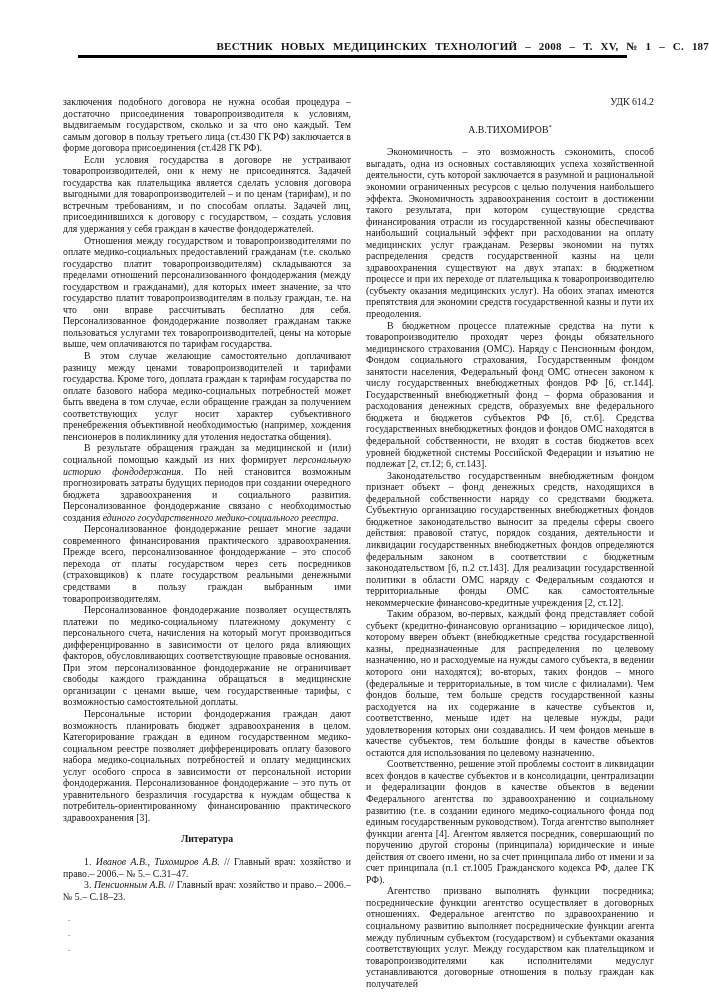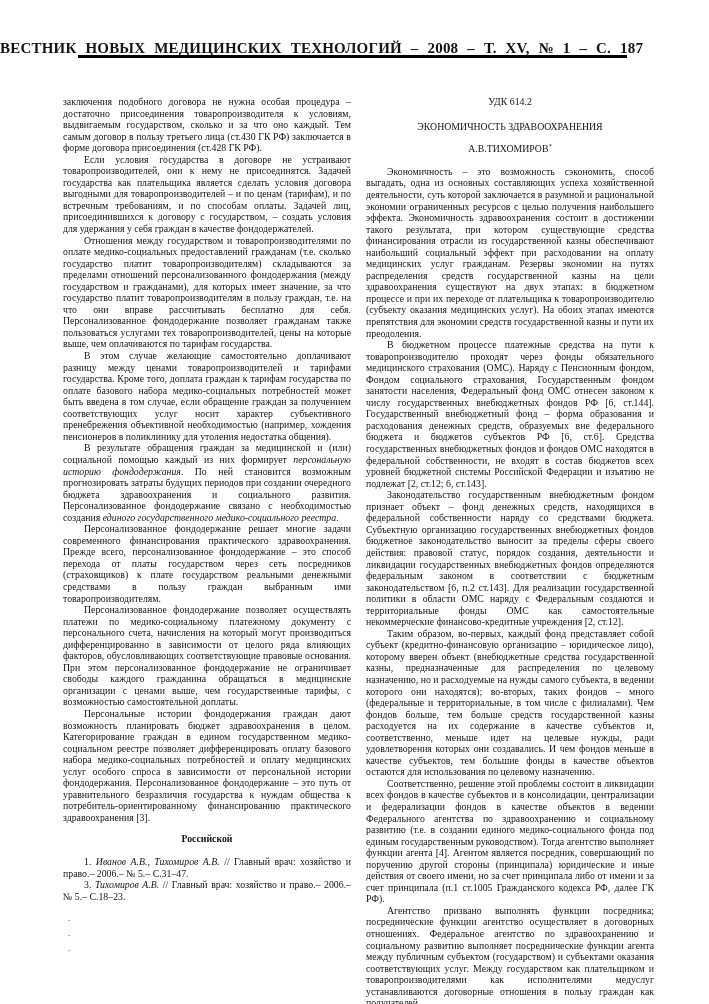--- a/index.html
+++ b/index.html
@@ -2,34 +2,34 @@
 <html><head>
 <meta charset="utf-8">
 <style>
   html,body { margin:0; padding:0; background:#ffffff; }
   .page {
     position:relative; width:709px; height:1004px; background:#ffffff;
     font-family:"Liberation Serif", serif; color:#141414; overflow:hidden;
   }
   .header-title {
     position:absolute; top:40px; left:0; width:100%;
-    text-align:left; font-weight:bold; font-size:15px;
+    text-align:right; font-weight:bold; font-size:11px;
     letter-spacing:0.2px; word-spacing:5px; white-space:nowrap;
   }
   .header-rule {
     position:absolute; top:55px; left:78px; width:549px; height:2.5px; background:#000;
   }
   .columns {
     position:absolute; top:96px; left:63px; width:591px;
     display:flex; gap:15px;
   }
   .col { width:288px; font-size:9.8px; line-height:11.55px; text-align:justify; }
   .col p { margin:0; text-indent:21px; }
   .col p.no-indent { text-indent:0; }
-  .udc { text-indent:0 !important; text-align:center; margin-bottom:13px !important; }
+  .udc { text-indent:0 !important; text-align:right; margin-bottom:13px !important; }
   .art-title { text-indent:0 !important; text-align:center; margin-bottom:8px !important; }
   .author { text-indent:0 !important; text-align:center; margin-bottom:11px !important; }
   .lit-heading { text-indent:0 !important; text-align:center; font-weight:bold; margin:10px 0 11px !important; }
   .dots { margin-top:9px; }
   .dots p { text-indent:5px; line-height:15px; font-size:9px; text-align:left; }
   sup { font-size:6.5px; }
 </style>
 </head>
 <body>
 
@@ -44,35 +44,34 @@
       <div>
           <p class="no-indent"><span>заключения подобного договора не нужна особая процедура – достаточно присоединения товаропроизводителя к условиям, выдвигаемым государством, сколько и за что оно каждый. Тем самым договор в пользу третьего лица (ст.430 ГК РФ) заключается в форме договора присоединения (ст.428 ГК РФ).</span></p>
           <p><span>Если условия государства в договоре не устраивают товаропроизводителей, они к нему не присоединятся. Задачей государства как плательщика является сделать условия договора выгодными для товаропроизводителей – и по ценам (тарифам), и по встречным требованиям, и по способам оплаты. Задачей лиц, присоединившихся к договору с государством, – создать условия для удержания у себя граждан в качестве фондодержателей.</span></p>
           <p><span>Отношения между государством и товаропроизводителями по оплате медико-социальных предоставлений гражданам (т.е. сколько государство платит товаропроизводителям) складываются за пределами отношений персонализованного фондодержания (между государством и гражданами), для которых имеет значение, за что государство платит товаропроизводителям в пользу граждан, т.е. на что они вправе рассчитывать бесплатно для себя. Персонализованное фондодержание позволяет гражданам также пользоваться услугами тех товаропроизводителей, цены на которые выше, чем оплачиваются по тарифам государства.</span></p>
           <p><span>В этом случае желающие самостоятельно доплачивают разницу между ценами товаропроизводителей и тарифами государства. Кроме того, доплата граждан к тарифам государства по оплате базового набора медико-социальных потребностей может быть введена в том случае, если обращение граждан за получением соответствующих услуг носит характер субъективного пренебрежения объективной необходимостью (например, хождения пенсионеров в поликлинику для утоления недостатка общения).</span></p>
           <p><span>В результате обращения граждан за медицинской и (или) социальной помощью каждый из них формирует </span><span style="font-style: italic;">персональную историю фондодержания</span><span>. По ней становится возможным прогнозировать затраты будущих периодов при создании очередного бюджета здравоохранения и социального развития. Персонализованное фондодержание связано с необходимостью создания </span><span style="font-style: italic;">единого государственного медико-социального реестра</span><span>.</span></p>
           <p><span>Персонализованное фондодержание решает многие задачи современного финансирования практического здравоохранения. Прежде всего, персонализованное фондодержание – это способ перехода от платы государством через сеть посредников (страховщиков) к плате государством реальными денежными средствами в пользу граждан выбранным ими товаропроизводителям.</span></p>
           <p><span>Персонализованное фондодержание позволяет осуществлять платежи по медико-социальному платежному документу с персонального счета, начисления на который могут производиться дифференцированно в зависимости от целого ряда влияющих факторов, обусловливающих соответствующие правовые основания. При этом персонализованное фондодержание не ограничивает свободы каждого гражданина обращаться в медицинские организации с ценами выше, чем государственные тарифы, с возможностью самостоятельной доплаты.</span></p>
           <p><span>Персональные истории фондодержания граждан дают возможность планировать бюджет здравоохранения в целом. Категорирование граждан в едином государственном медико-социальном реестре позволяет дифференцировать оплату базового набора медико-социальных потребностей и оплату медицинских услуг особого спроса в зависимости от персональной истории фондодержания. Персонализованное фондодержание – это путь от уравнительного безразличия государства к нуждам общества к потребитель-ориентированному финансированию практического здравоохранения [3].</span></p>
         </div>
-      <p class="lit-heading">Российской</p>
+      <p class="lit-heading">Литература</p>
       <div>
           <p><span>1. </span><span style="font-style: italic;">Иванов А.В., Тихомиров А.В.</span><span> // Главный врач: хозяйство и право.– 2006.– № 5.– С.31–47.</span></p>
-          <p><span>3. </span><span style="font-style: italic;">Тихомиров А.В.</span><span> // Главный врач: хозяйство и право.– 2006.– № 5.– С.18–23.</span></p>
+          <p><span>3. </span><span style="font-style: italic;">Пенсионным А.В.</span><span> // Главный врач: хозяйство и право.– 2006.– № 5.– С.18–23.</span></p>
         </div>
       <div class="dots">
           <p><span>.</span></p>
           <p><span>.</span></p>
           <p><span>.</span></p>
         </div>
     </div>
 
     <div class="col">
       <p class="udc">УДК 614.2</p>
-      <p class="art-title">ЭКОНОМИЧНОСТЬ ЗДРАВООХРАНЕНИЯ</p>
       <p class="author"><span>А.В.ТИХОМИРОВ</span><sup>*</sup></p>
       <div>
           <p><span>Экономичность – это возможность сэкономить, способ выгадать, одна из основных составляющих успеха хозяйственной деятельности, суть которой заключается в разумной и рациональной экономии ограниченных ресурсов с целью получения наибольшего эффекта. Экономичность здравоохранения состоит в достижении такого результата, при котором существующие средства финансирования отрасли из государственной казны обеспечивают наибольший социальный эффект при расходовании на оплату медицинских услуг гражданам. Резервы экономии на путях распределения средств государственной казны на цели здравоохранения существуют на двух этапах: в бюджетном процессе и при их переходе от плательщика к товаропроизводителю (субъекту оказания медицинских услуг). На обоих этапах имеются препятствия для экономии средств государственной казны и пути их преодоления.</span></p>
           <p><span>В бюджетном процессе платежные средства на пути к товаропроизводителю проходят через фонды обязательного медицинского страхования (ОМС). Наряду с Пенсионным фондом, Фондом социального страхования, Государственным фондом занятости населения, Федеральный фонд ОМС отнесен законом к числу государственных внебюджетных фондов РФ [6, ст.144]. Государственный внебюджетный фонд – форма образования и расходования денежных средств, образуемых вне федерального бюджета и бюджетов субъектов РФ [6, ст.6]. Средства государственных внебюджетных фондов и фондов ОМС находятся в федеральной собственности, не входят в состав бюджетов всех уровней бюджетной системы Российской Федерации и изъятию не подлежат [2, ст.12; 6, ст.143].</span></p>
           <p><span>Законодательство государственным внебюджетным фондом признает объект – фонд денежных средств, находящихся в федеральной собственности наряду со средствами бюджета. Субъектную организацию государственных внебюджетных фондов бюджетное законодательство выносит за пределы сферы своего действия: правовой статус, порядок создания, деятельности и ликвидации государственных внебюджетных фондов определяются федеральным законом в соответствии с бюджетным законодательством [6, п.2 ст.143]. Для реализации государственной политики в области ОМС наряду с Федеральным создаются и территориальные фонды ОМС как самостоятельные некоммерческие финансово-кредитные учреждения [2, ст.12].</span></p>
           <p><span>Таким образом, во-первых, каждый фонд представляет собой субъект (кредитно-финансовую организацию – юридическое лицо), которому вверен объект (внебюджетные средства государственной казны, предназначенные для распределения по целевому назначению, но и расходуемые на нужды самого субъекта, в ведении которого они находятся); во-вторых, таких фондов – много (федеральные и территориальные, в том числе с филиалами). Чем фондов больше, тем больше средств государственной казны расходуется на их содержание в качестве субъектов и, соответственно, меньше идет на целевые нужды, ради удовлетворения которых они создавались. И чем фондов меньше в качестве субъектов, тем большие фонды в качестве объектов остаются для использования по целевому назначению.</span></p>
           <p><span>Соответственно, решение этой проблемы состоит в ликвидации всех фондов в качестве субъектов и в консолидации, централизации и федерализации фондов в качестве объектов в ведении Федерального агентства по здравоохранению и социальному развитию (т.е. в создании единого медико-социального фонда под единым государственным руководством). Тогда агентство выполняет функции агента [4]. Агентом является посредник, совершающий по поручению другой стороны (принципала) юридические и иные действия от своего имени, но за счет принципала либо от имени и за счет принципала (п.1 ст.1005 Гражданского кодекса РФ, далее ГК РФ).</span></p>
           <p><span>Агентство призвано выполнять функции посредника; посреднические функции агентство осуществляет в договорных отношениях. Федеральное агентство по здравоохранению и социальному развитию выполняет посреднические функции агента между публичным субъектом (государством) и субъектами оказания соответствующих услуг. Между государством как плательщиком и товаропроизводителями как исполнителями медуслуг устанавливаются договорные отношения в пользу граждан как получателей</span></p>
         </div>
 

